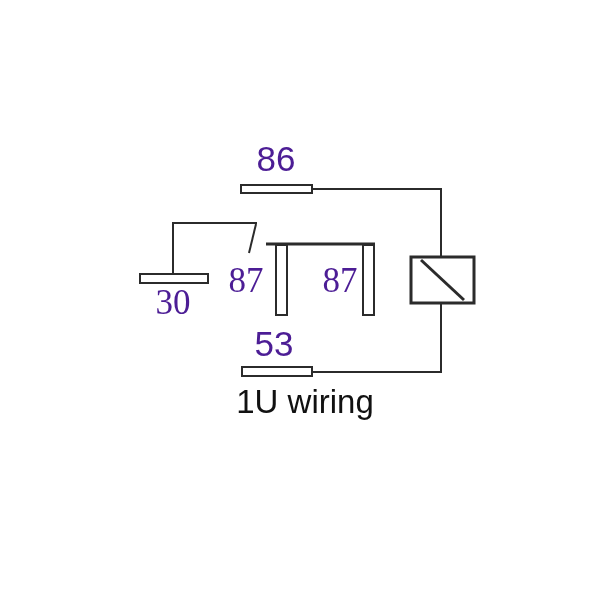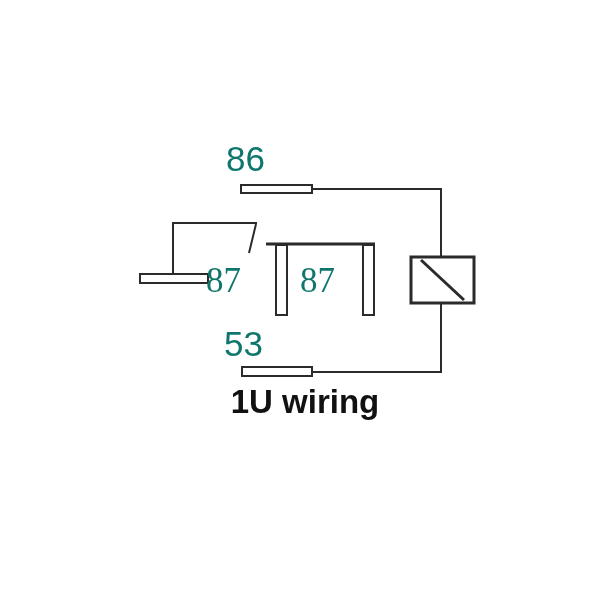--- a/index.html
+++ b/index.html
@@ -15,22 +15,23 @@
     overflow: hidden;
     font-family: "Liberation Sans", sans-serif;
   }
   .diagram-svg {
     position: absolute;
     left: 0;
     top: 0;
   }
   .label {
     position: absolute;
-    color: #0f766e;
+    color: #4c1d95;
     line-height: 1;
+    text-align: center;
     white-space: nowrap;
   }
   .label-sans {
     font-family: "Liberation Sans", sans-serif;
     font-size: 35px;
     font-weight: 400;
   }
   .label-serif {
     font-family: "Liberation Serif", serif;
     font-size: 35px;
@@ -43,21 +44,21 @@
   .lbl-85 { left: 224px; top: 326px; width: 100px; }
   .caption {
     position: absolute;
     left: 0;
     top: 381px;
     width: 610px;
     text-align: center;
     color: #111111;
     font-family: "Liberation Sans", sans-serif;
     font-size: 33px;
-    font-weight: 700;
+    font-weight: 400;
     line-height: 41px;
   }
 </style>
 </head>
 <body>
 
 <div class="canvas">
 
   <svg class="diagram-svg" width="610" height="610" viewBox="0 0 610 610">
     <g stroke="#2b2b2b" fill="none" stroke-width="2">
@@ -80,20 +81,21 @@
 
       <rect x="140" y="274" width="68" height="9" fill="#ffffff"></rect>
 
       <line x1="266" y1="244" x2="375" y2="244" stroke-width="3"></line>
       <rect x="276" y="245" width="11" height="70" fill="#ffffff"></rect>
       <rect x="363" y="245" width="11" height="70" fill="#ffffff"></rect>
     </g>
   </svg>
 
   <div class="label label-sans lbl-86">86</div>
+  <div class="label label-serif lbl-30">30</div>
   <div class="label label-serif lbl-87a">87</div>
   <div class="label label-serif lbl-87b">87</div>
   <div class="label label-sans lbl-85">53</div>
 
   <div class="caption">
     <div>1U wiring</div>
   </div>
 
 </div>
 

